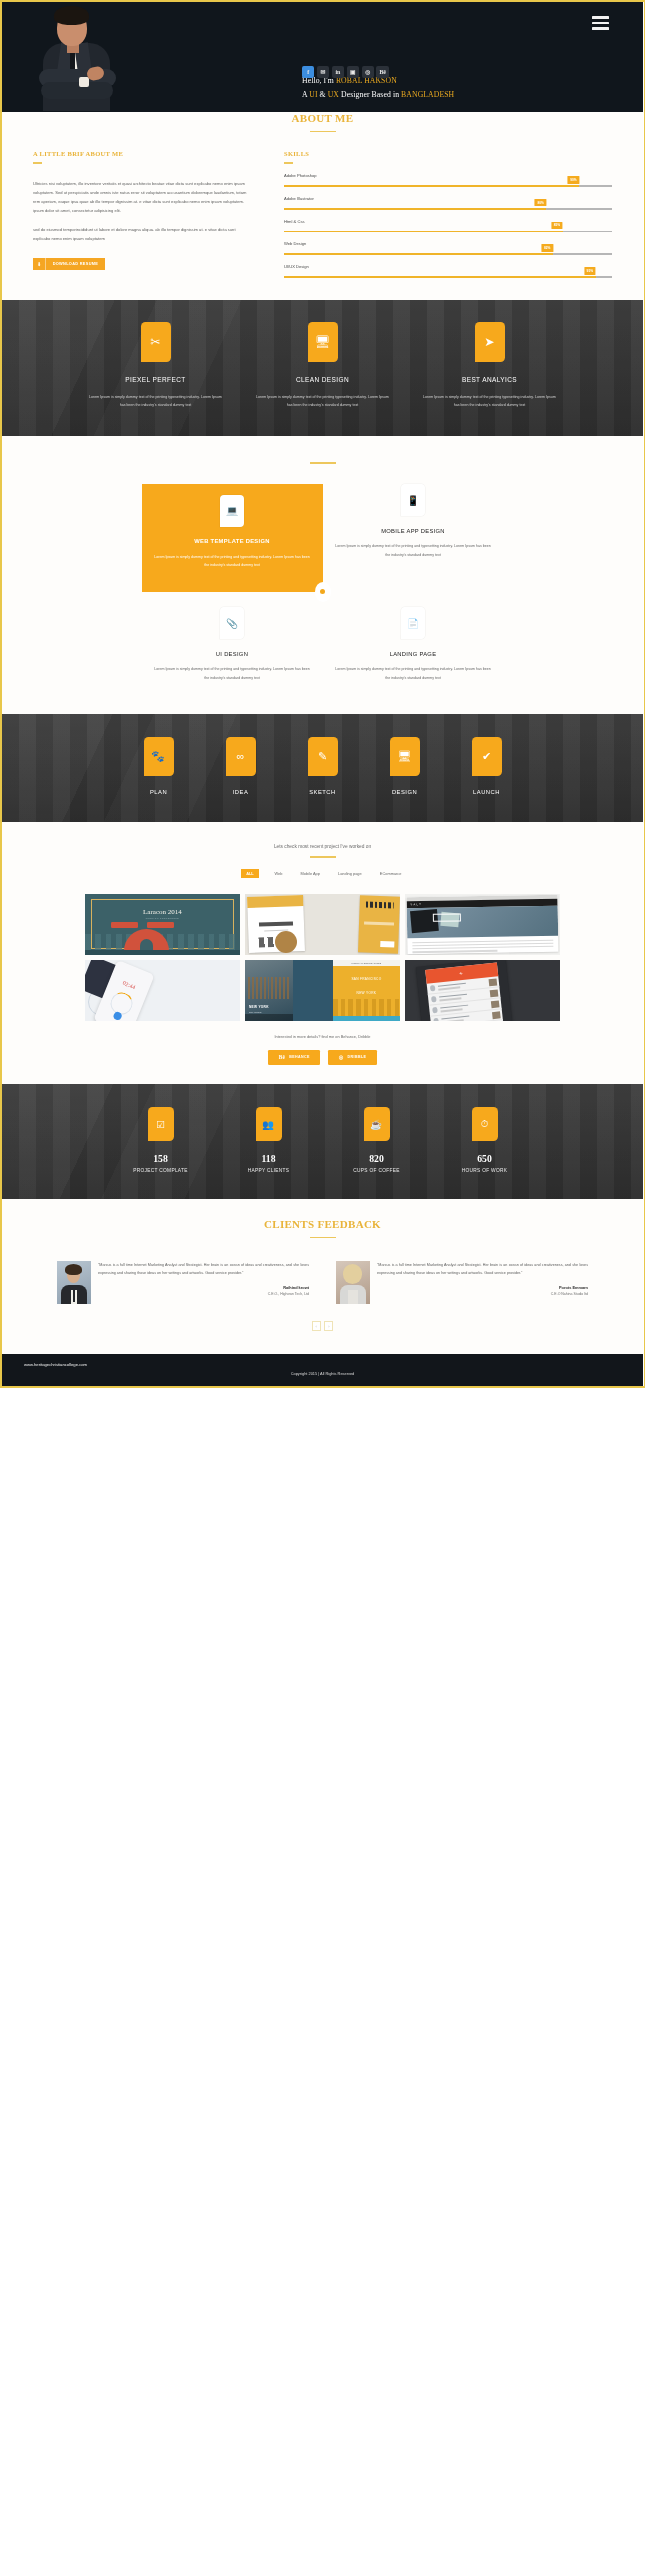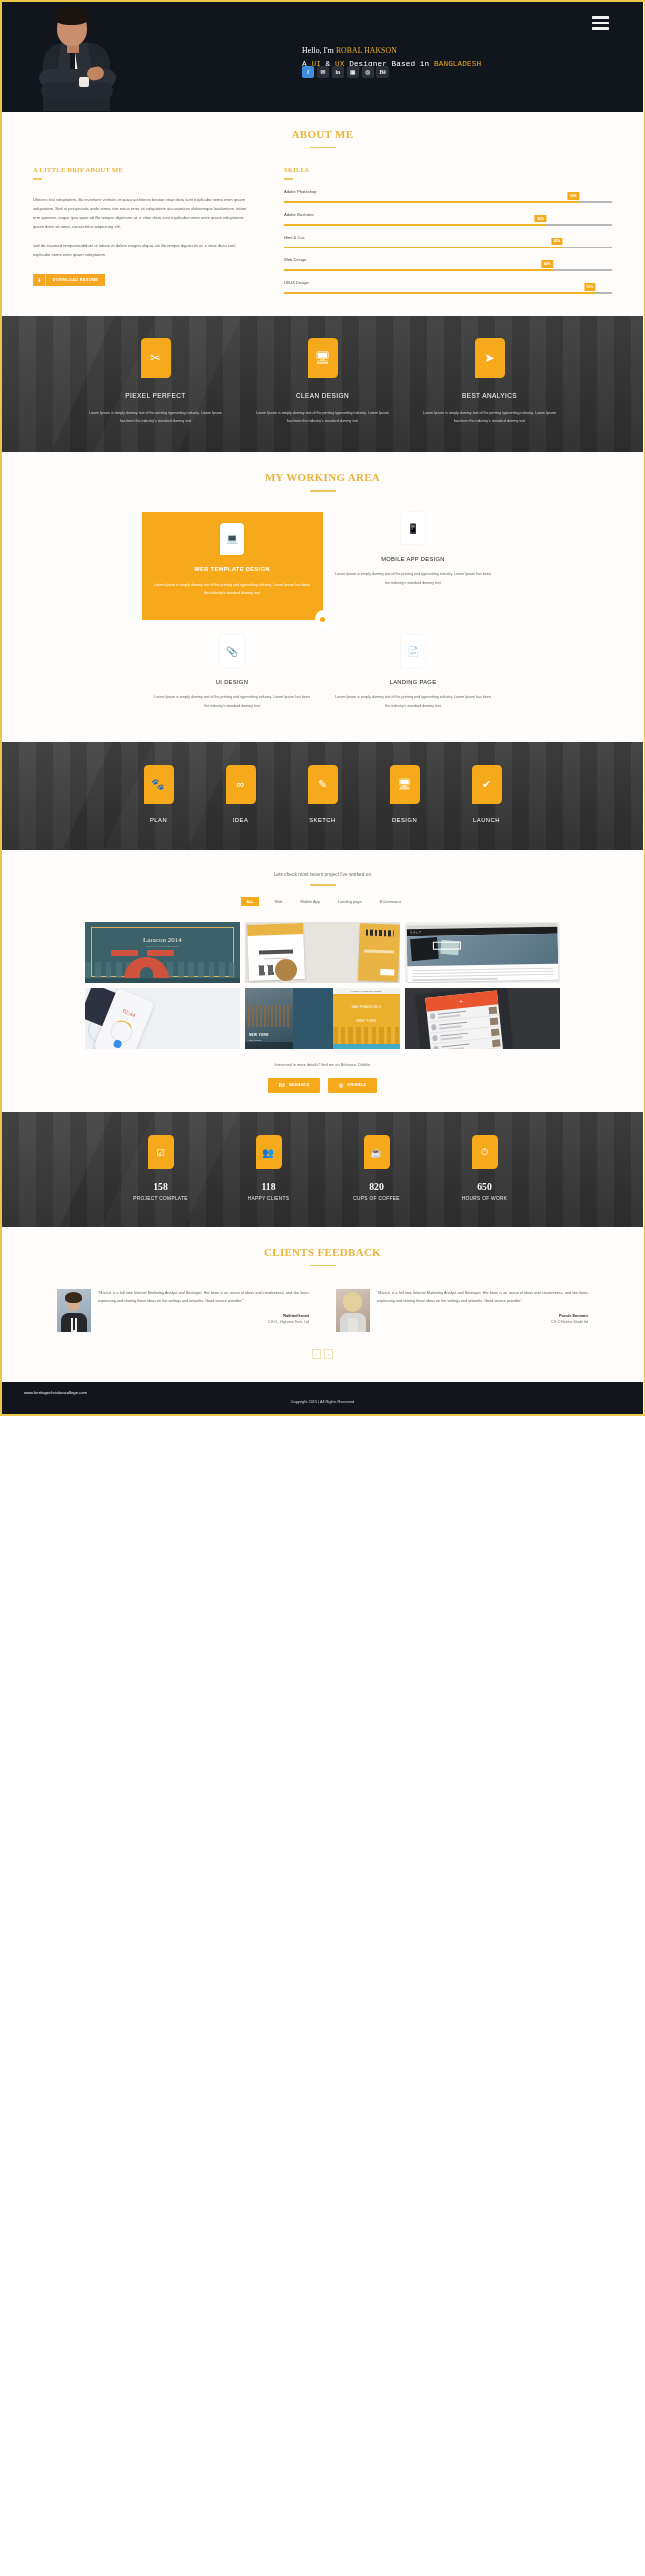--- a/index.html
+++ b/index.html
@@ -54,41 +54,41 @@
     background:#efeae1; border-radius:1.9px; }
 
   .menu-btn {
     position:absolute; right:34px; top:14px;
     width:17px; height:14px; cursor:pointer;
     display:flex; flex-direction:column; justify-content:space-between;
   }
   .menu-btn span { display:block; height:2.6px; background:#f2f2f2; border-radius:0.6px; }
 
   .hero-text { position:absolute; left:300px; top:44px; }
-  .hero-line1 { font-family:"Liberation Serif", serif; font-size:7.7px; color:#ffffff; letter-spacing:0.1px; margin-bottom:5.2px;}
-  .hero-line2 { font-family:Liberation Mono, monospace; font-size:7.7px; color:#ffffff; letter-spacing:0.1px;}
+  .hero-line1 { font-family:"Liberation Serif", serif; font-size:7.7px; color:#ffffff; letter-spacing:0.1px; margin-bottom:5.2px;margin-top:30px;}
+  .hero-line2 { font-family:Liberation Serif, serif; font-size:7.7px; color:#ffffff; letter-spacing:0.1px;}
   .amber { color:#e8a820; }
   .hero-social { position:absolute; left:300px; top:64px; display:flex; gap:2.6px; }
   .soc {
     width:12.3px; height:12.3px; border-radius:1.9px;
     background:#2b3139; display:flex; align-items:center; justify-content:center;
     color:#e9e9e9; font-size:5.8px; font-weight:bold; cursor:pointer;
     font-family:"Liberation Serif", serif;
   }
   .soc.fb { background:#3c8ee0; }
   .sec-title {
     font-family:"Liberation Serif", serif;
     font-weight:bold; font-size:11px; color:#e9b43a; text-align:center;
     letter-spacing:0.3px;
   }
   .sec-sub { text-align:center; font-size:4.8px; color:#6d6d6d; margin-top:4.5px; }
   .sec-underline { width:26px; height:1.3px; background:#edc75c; margin:7px auto 0; }
 
   
-  .about { background:#fefdfb; padding:16px 0 22px; }
+  .about { background:#fefdfb; padding:0 0 22px; }
   .about-cols { display:flex; margin-top:18px; padding:0 31px; gap:31px; }
   .about-left { width:220px; }
   .about-right { flex:1; }
   .sub-head { font-family:"Liberation Serif", serif; font-weight:bold; font-size:6.5px;
     color:#e9b43a; letter-spacing:0.3px; }
   .sub-underline { width:9px; height:1.3px; background:#edc75c; margin-top:5.2px; }
   .about-p { font-size:4.1px; line-height:2.25; color:#5e5e5e; margin-top:15px; }
   .about-p.second { margin-top:9.7px; }
   .btn-resume {
     display:inline-flex; align-items:center; margin-top:14px;
@@ -476,21 +476,20 @@
         <div class="feat">
           <div class="tile">➤</div>
           <div class="feat-title">BEST ANALYICS</div>
           <div class="feat-text">Lorem Ipsum is simply dummy text of the printing typesetting industry. Lorem Ipsum has been the industry's standard dummy text</div>
         </div>
       </div>
     </div>
   </section>
 
   <section class="work">
-    <h2 class="sec-title">MY WORKING AREA</h2>
     <div class="sec-underline"></div>
 
     <div class="work-grid">
       <div class="wrow">
         <div class="wcell active">
           <div class="w-ico">💻</div>
           <div class="w-title">WEB TEMPLATE DESIGN</div>
           <div class="w-text">Lorem Ipsum is simply dummy text of the printing and typesetting industry. Lorem Ipsum has been the industry's standard dummy text</div>
           <div class="w-dot">
               <i></i>

